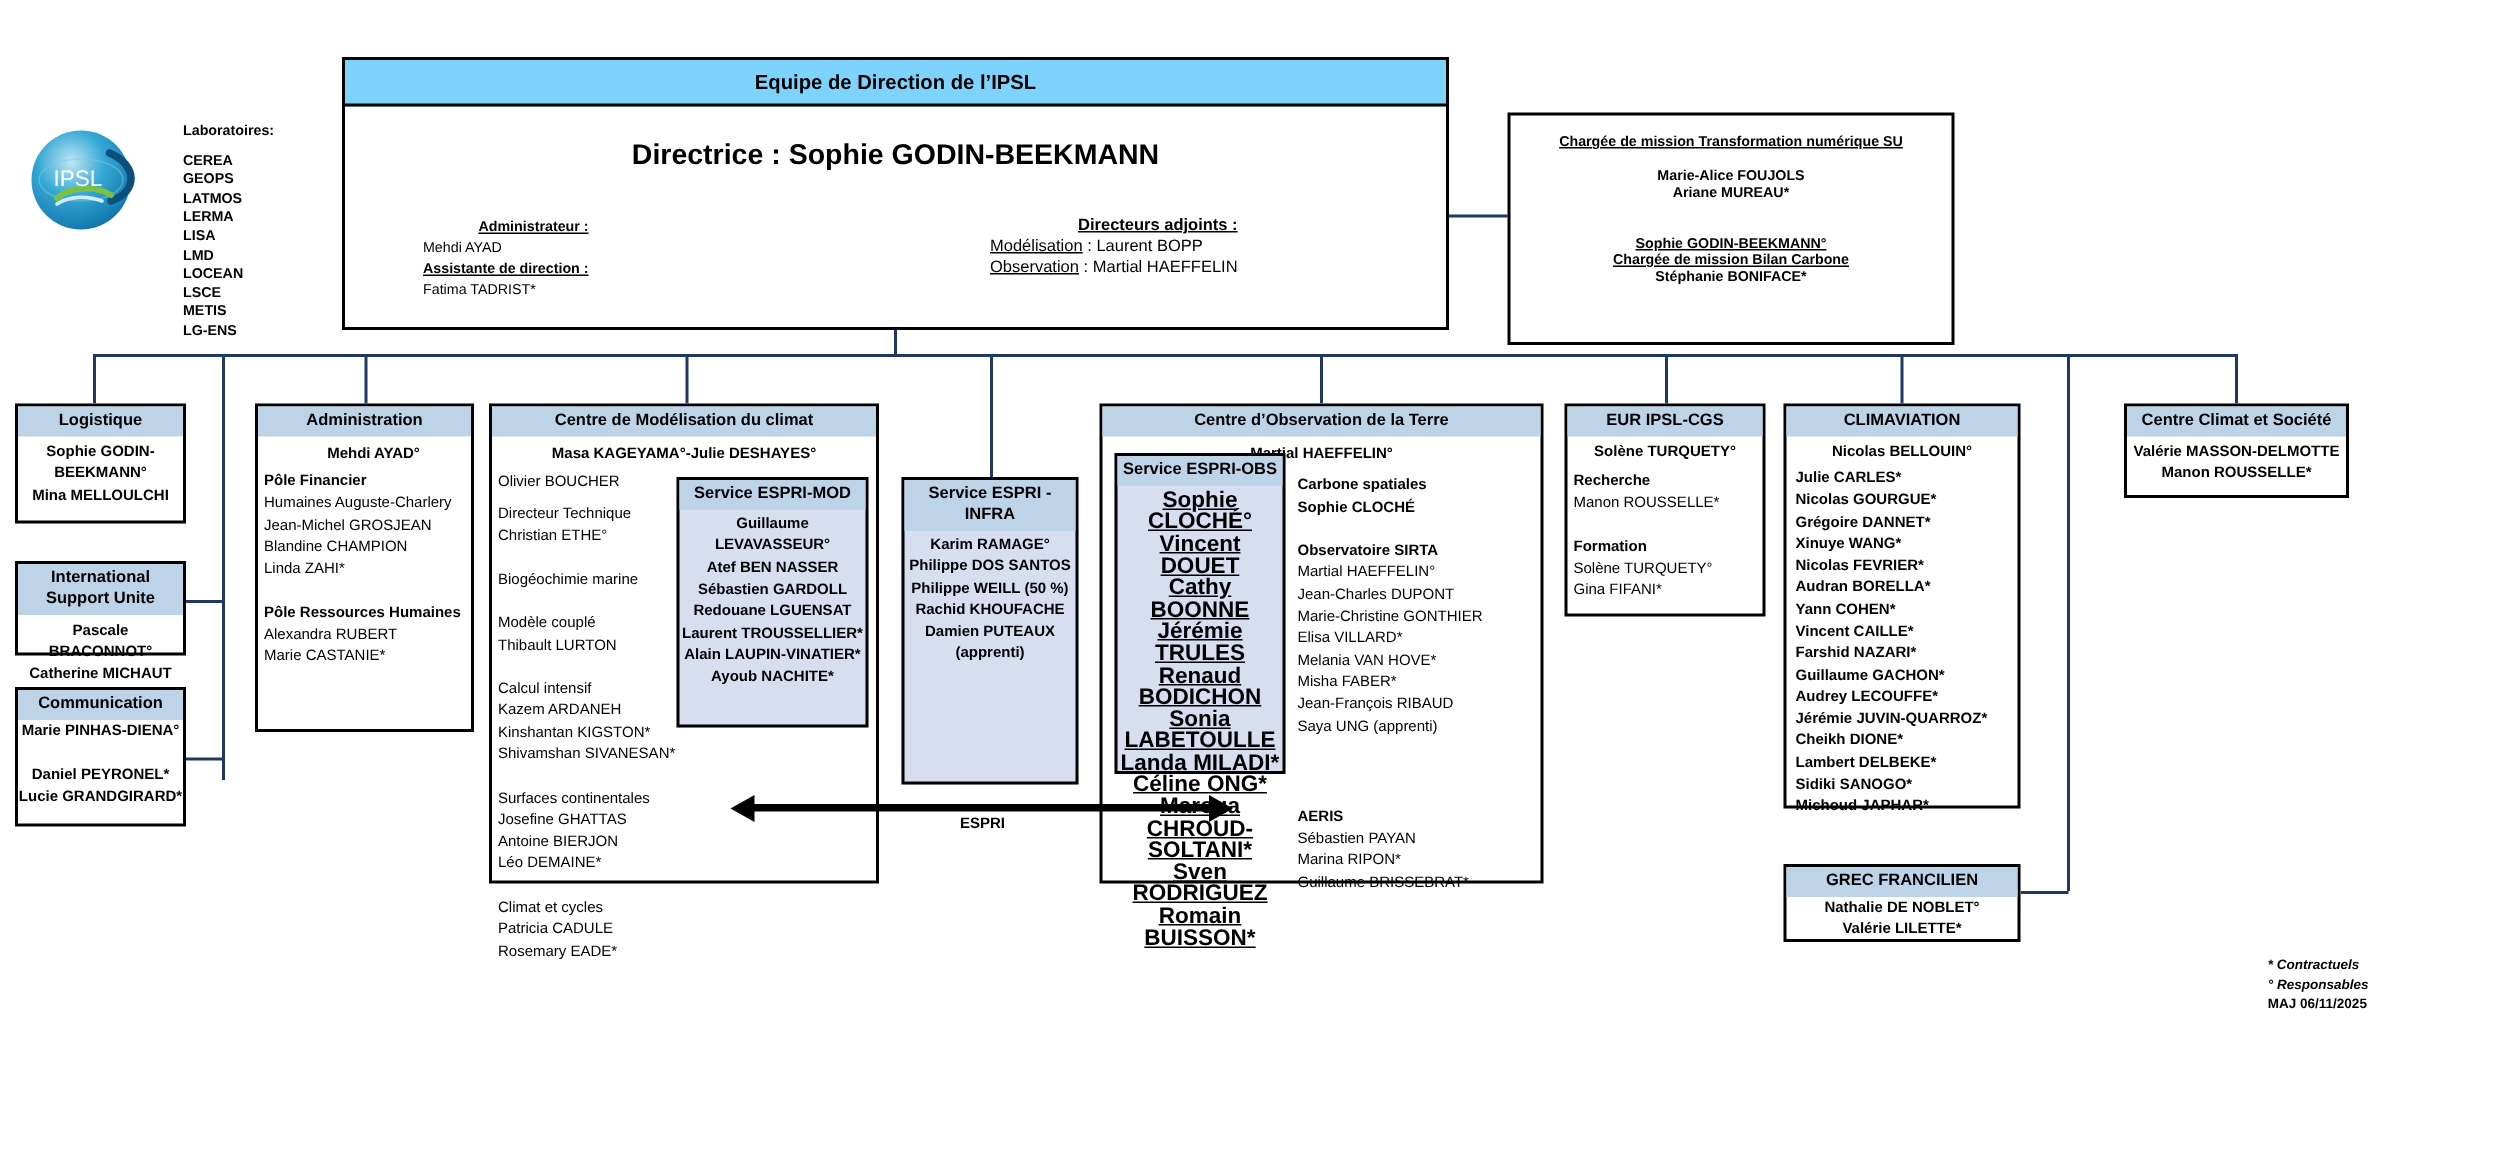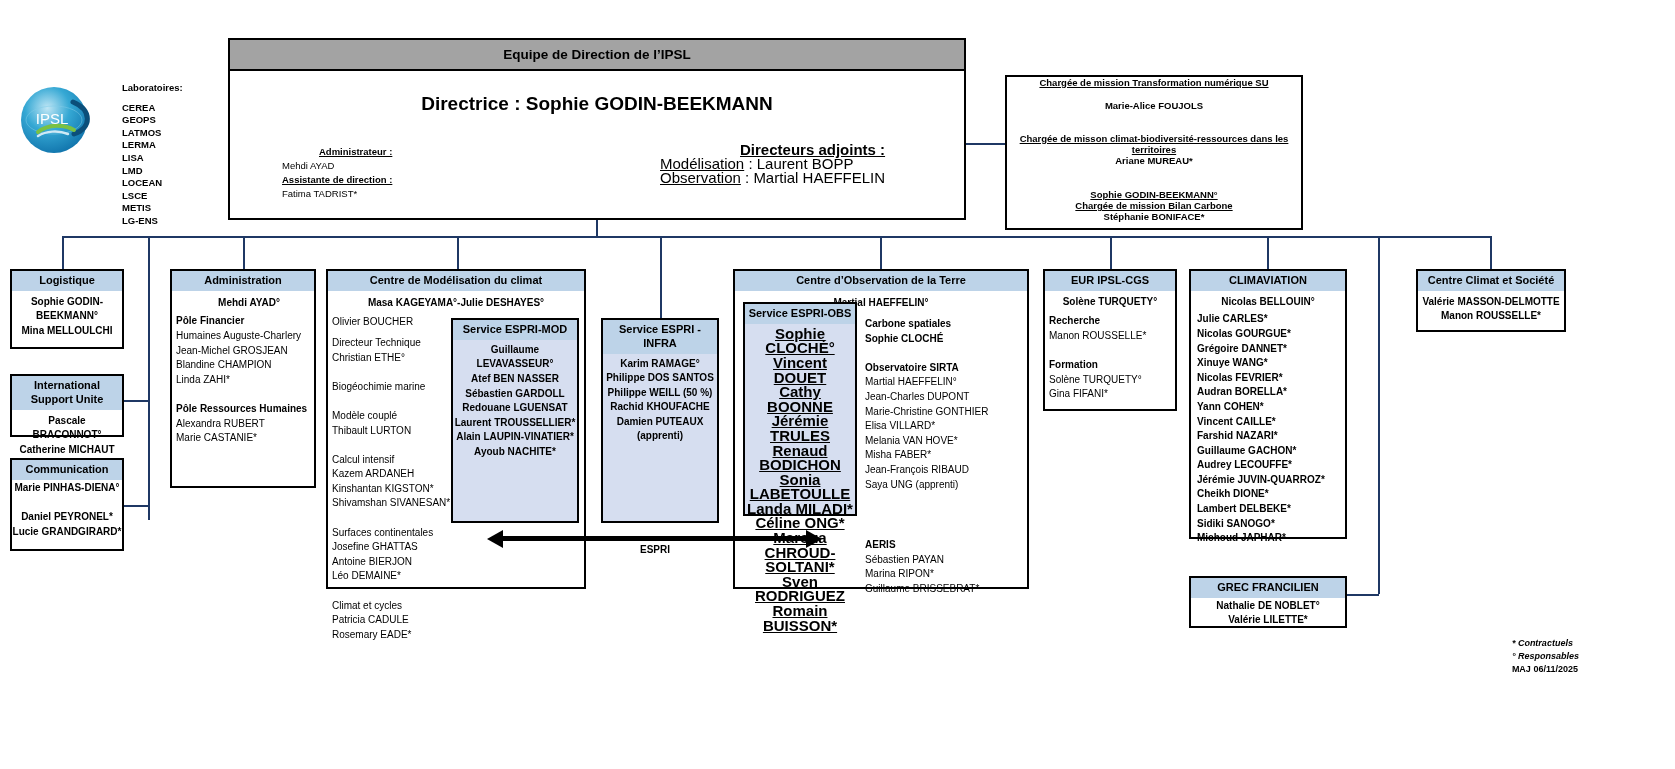--- a/index.html
+++ b/index.html
@@ -20,24 +20,24 @@
 
   .line{position:absolute;background:#1f3864;}
   .hline{height:1.5px;}
   .vline{width:1.5px;}
 
   #logo{position:absolute;left:18px;top:84px;width:78px;height:72px;}
   .labs{position:absolute;left:122px;top:82px;font-size:9.5px;font-weight:bold;line-height:12.6px;}
   .labs .lab-title{margin-bottom:7px;}
 
   #title-main{position:absolute;left:228px;top:38px;width:738px;height:182px;border:2px solid #000;background:#fff;box-sizing:border-box;}
-  #title-hdr{background:#a3a3a3;border-bottom:2px solid #000;text-align:center;font-weight:bold;font-size:13.5px;padding:7px 0;}
+  #title-hdr{background:#7dd3fc;border-bottom:2px solid #000;text-align:center;font-weight:bold;font-size:13.5px;padding:7px 0;}
   #dir{text-align:center;font-weight:bold;font-size:19px;margin-top:22px;}
   .colA{position:absolute;left:282px;top:145px;font-size:9.5px;line-height:14px;}
-  .colB{position:absolute;left:660px;top:143px;font-size:15px;line-height:14px;}
+  .colB{position:absolute;left:660px;top:143px;font-size:11px;line-height:14px;}
   .colA .hd,.colB .hd{font-weight:bold;text-decoration:underline;text-align:right;}
 
   #right-top{position:absolute;left:1005px;top:75px;width:298px;height:155px;border:2px solid #000;background:#fff;box-sizing:border-box;font-size:9.5px;text-align:center;}
 
   .arrow-wrap{position:absolute;}
   .arrow-line{position:absolute;background:#000;height:5px;}
   .tri{position:absolute;width:0;height:0;border-top:9px solid transparent;border-bottom:9px solid transparent;}
   .tri.left{border-right:16px solid #000;}
   .tri.right{border-left:16px solid #000;}
   #espri-lbl{position:absolute;left:640px;top:544px;font-size:10px;font-weight:bold;}
@@ -115,23 +115,22 @@
     <div class="hd">Assistante de direction :</div>
     <div>Fatima TADRIST*</div>
   </div>
   <div class="colB">
     <div class="hd">Directeurs adjoints :</div>
     <div><span class="u">Modélisation</span><span> : Laurent BOPP</span></div>
     <div><span class="u">Observation</span><span> : Martial HAEFFELIN</span></div>
   </div>
 
   <div id="right-top">
-    <div style="margin-top:0;font-weight:bold;text-decoration:underline;">Chargée de mission Transformation numérique SU</div>
+    <div style="margin-top:12px;font-weight:bold;text-decoration:underline;">Chargée de mission Transformation numérique SU</div>
     <div style="margin-top:12px;font-weight:bold;">Marie-Alice FOUJOLS</div>
-    <div style="margin-top:22px;font-weight:bold;text-decoration:underline;">Chargée de misson climat-biodiversité-ressources dans les territoires</div>
     <div style="font-weight:bold;">Ariane MUREAU*</div>
     <div style="margin-top:23px;font-weight:bold;text-decoration:underline;">Sophie GODIN-BEEKMANN°</div>
     <div style="font-weight:bold;text-decoration:underline;">Chargée de mission Bilan Carbone</div>
     <div style="font-weight:bold;">Stéphanie BONIFACE*</div>
   </div>
 
   <div class="box" style="left:10px;top:269px;width:114px;height:80px;">
     <div class="box-hdr">Logistique</div>
     <div class="n ctr b pad" id="logistique-list">
         <div>Sophie GODIN-BEEKMANN°</div>
@@ -195,21 +194,21 @@
         <div class="nob" style="font-weight: 400;">Josefine GHATTAS</div>
         <div class="nob" style="font-weight: 400;">Antoine BIERJON</div>
         <div class="nob" style="font-weight: 400;">Léo DEMAINE*</div>
         <div>&nbsp;</div>
         <div>Climat et cycles</div>
         <div class="nob" style="font-weight: 400;">Patricia CADULE</div>
         <div class="nob" style="font-weight: 400;">Rosemary EADE*</div>
       </div>
   </div>
 
-  <div class="inner" style="left:451px;top:318px;width:128px;height:205px;">
+  <div class="inner" style="left:451px;top:318px;width:128px;height:167px;">
     <div class="box-hdr">Service ESPRI-MOD</div>
     <div class="n ctr b" style="padding-top:3px;" id="espri-mod-list">
         <div>Guillaume LEVAVASSEUR°</div>
         <div>Atef BEN NASSER</div>
         <div>Sébastien GARDOLL</div>
         <div>Redouane LGUENSAT</div>
         <div>Laurent TROUSSELLIER*</div>
         <div>Alain LAUPIN-VINATIER*</div>
         <div>Ayoub NACHITE*</div>
       </div>

